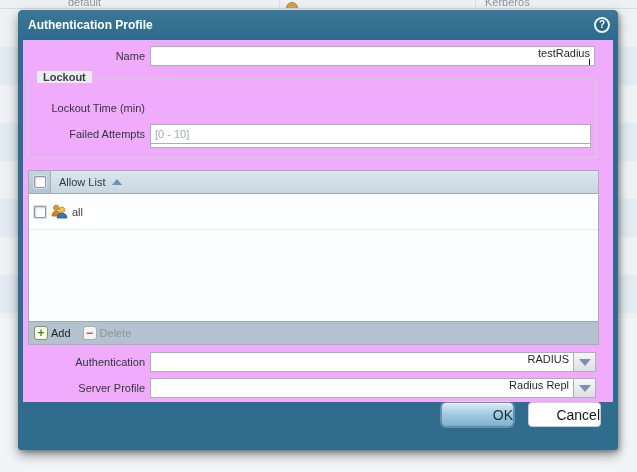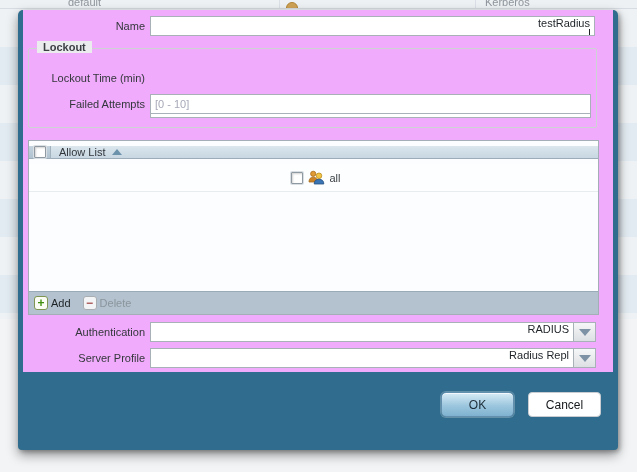--- a/index.html
+++ b/index.html
@@ -45,31 +45,31 @@
     margin-left:1px; }
 
   .lockout-fieldset { position:absolute; left:5px; top:38px; width:569px; height:80px;
     border:1px solid #cfd2d5; border-radius:2px; }
   .lockout-legend { position:absolute; left:14px; top:31px; padding:0 6px;
     background:#ebecee; font-size:11px; font-weight:bold; color:#3b3f44; }
 
   
   .allow-table { position:absolute; left:5px; top:130px; width:571px; height:175px;
     border:1px solid #a3aeb6; background:#fcfdfe; }
-  .al-header { display:flex; height:23px;align-items:center; }
+  .al-header { display:flex; height:23px; }
   .al-th-check { width:22px; display:flex; align-items:center; justify-content:center;
     background:linear-gradient(#c4d3de,#b1c3d0); border-right:1px solid #a2b3bf;
     border-bottom:1px solid #9cadb9; }
   .al-th-main { flex:1; display:flex; align-items:center; gap:7px; padding-left:8px;
     background:linear-gradient(#dbe6ed,#c8d7e2); border-bottom:1px solid #9cadb9;
     font-size:11px; color:#31363b; cursor:pointer; }
   .sort-asc { width:0; height:0; border-left:5px solid transparent;
     border-right:5px solid transparent; border-bottom:6px solid #6d92ab; }
-  .al-row { display:flex; align-items:center; height:28px;
-    border-bottom:1px solid #e7ecef; background:#fdfeff;justify-content:center; }
+  .al-row { display:flex; align-items:center; height:36px;
+    border-bottom:1px solid #e7ecef; background:#fdfeff; }
   .al-td-check { width:22px; display:flex; align-items:center; justify-content:center; }
   .al-row-label { font-size:11px; color:#3d4247; margin-left:4px; }
   .checkbox { width:12px; height:12px; background:#fff; border:1px solid #8f99a2;
     border-radius:1px; box-shadow:inset 1px 1px 2px rgba(0,0,0,.18), 0 0 0 1px #d9dfe3;
     cursor:pointer; }
   .al-footer { position:absolute; left:0; right:0; bottom:0; height:23px;
     background:#b3c2ce; border-top:1px solid #9aabb7;
     display:flex; align-items:center; gap:12px; padding-left:5px; }
   .tool-btn { display:flex; align-items:center; gap:3px; font-size:11px;
     cursor:pointer; background:none; border:none;
@@ -84,22 +84,22 @@
   
   .combo-arrow { position:absolute; width:23px; height:20px;
     background:linear-gradient(#f5f6f7,#dde0e3); border:1px solid #a9b1b8;
     display:flex; align-items:center; justify-content:center; cursor:pointer; }
   .arrow-down { width:0; height:0; border-left:6px solid transparent;
     border-right:6px solid transparent; border-top:7px solid #7d93a5; }
 
   
   .dlg-footer { position:relative; height:48px; background:#2f6c8d;
     border-radius:0 0 4px 4px; }
-  .btn { position:absolute; top:20px; width:73px; height:25px; font-size:12px;
-    cursor:pointer; font-family:"Liberation Sans", sans-serif; }
+  .btn { position:absolute; top:0; width:73px; height:25px; font-size:14px;
+    cursor:pointer; font-family:"Liberation Sans", sans-serif;text-align:right; }
   .btn-ok { right:104px; border:1px solid #628fae; border-radius:5px;
     background:linear-gradient(#d9ecf6,#9cc6de 55%,#7fb2d0); color:#1d2d38;
     box-shadow:inset 0 1px 0 rgba(255,255,255,.7), 0 0 0 1px rgba(255,255,255,.25); }
   .btn-cancel { right:17px; border:1px solid #c9cdd1; border-radius:4px;
     background:#ffffff; color:#15181b; }
 </style>
 </head>
 <body>
 
 <div class="page">
@@ -108,20 +108,24 @@
   <div class="bg-header-row">
     <span class="bg-cell-text" style="left:68px">default</span>
     <span class="bg-icon-blob" style="left:286px"></span>
     <span class="bg-cell-text" style="left:485px">Kerberos</span>
     <span class="bg-col-divider" style="left:279px"></span>
     <span class="bg-col-divider" style="left:475px"></span>
   </div>
 
   <div class="dialog">
 
+    <div class="titlebar">
+      <span>Authentication Profile</span>
+      <span class="help-btn">?</span>
+    </div>
 
     <div class="dlg-body">
 
       <div class="field-label" style="top:10px">Name</div>
       <div class="input-like" style="left:127px; top:6px; width:445px">
         <span>testRadius</span>
         <span class="caret"></span>
       </div>
 
       <div class="lockout-fieldset"></div>

